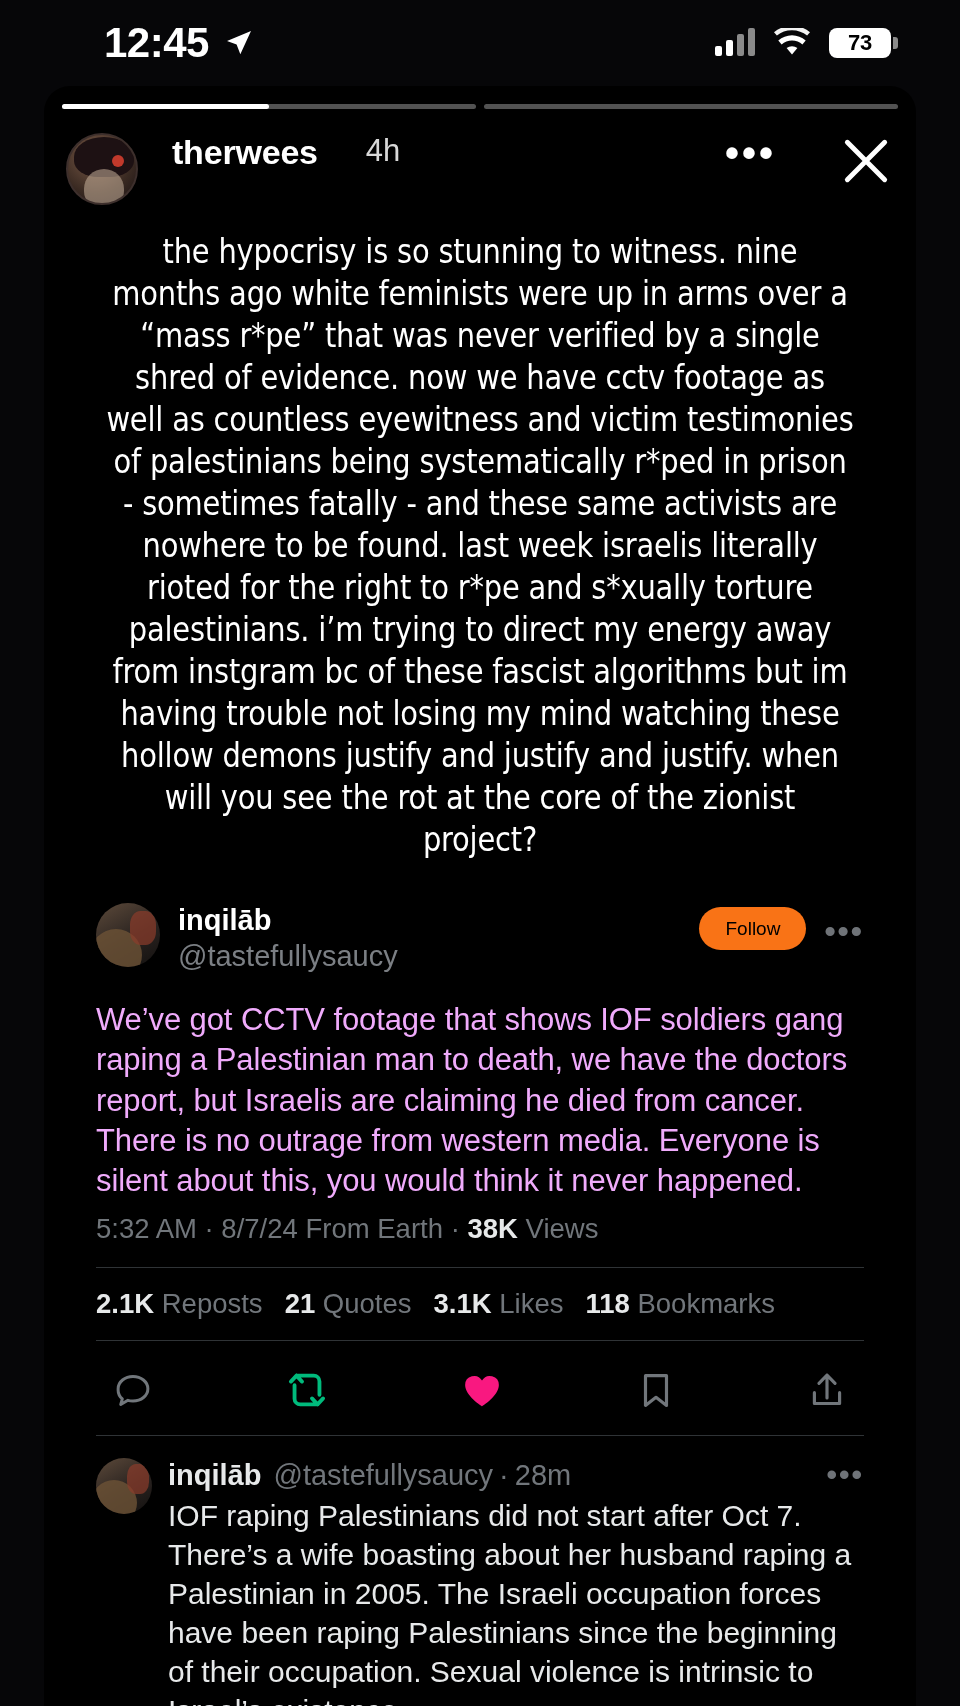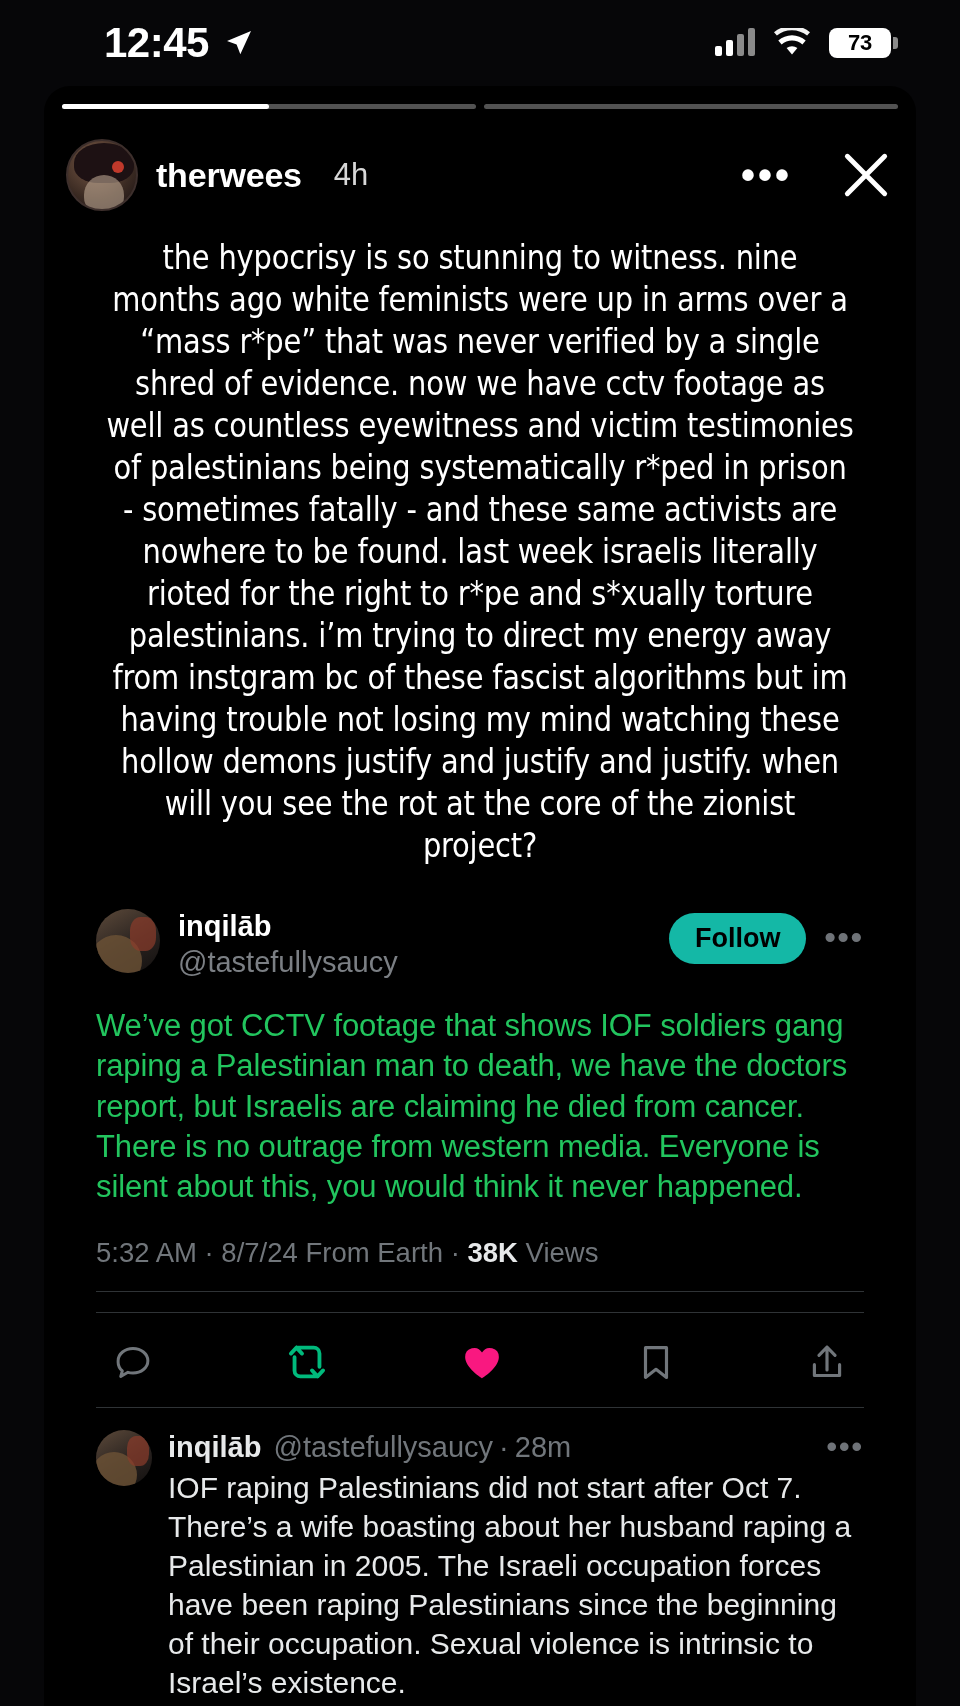--- a/index.html
+++ b/index.html
@@ -52,23 +52,23 @@
   .progress-row {
     display: flex; gap: 8px;
     padding: 18px 18px 0 18px;
   }
   .progress-seg {
     height: 5px; border-radius: 3px; background: rgba(255,255,255,0.32); flex: 1;
   }
   .progress-seg .fill { height: 100%; border-radius: 3px; background: #fff; }
 
   .story-head {
-    display: flex; align-items: center;
-    padding: 30px 22px 10px 22px;
-    gap: 18px;
+    display: flex; align-items: flex-start;
+    padding: 24px 22px 10px 22px;
+    gap: 34px;
   }
   .avatar {
     width: 72px; height: 72px; border-radius: 50%;
     background: radial-gradient(circle at 40% 30%, #7b5b48 0%, #3a2a22 60%, #191113 100%);
     border: 2px solid #3d2f2c;
     position: relative; overflow: hidden; flex: none;
   }
   .avatar::after {
     content: ""; position: absolute; left: 16px; top: 34px;
     width: 40px; height: 40px; border-radius: 50% 50% 45% 45%;
@@ -123,34 +123,34 @@
   }
   .tw-avatar .b2 {
     position: absolute; right: 4px; top: 8px; width: 26px; height: 34px;
     border-radius: 40%; background: #8c3c2b; opacity: .7;
   }
   .tw-names { margin-left: 18px; }
   .tw-name { color: #fff; font-size: 29px; font-weight: 600; line-height: 1.18; }
   .tw-handle { color: #7b7f84; font-size: 29px; line-height: 1.25; }
   .tw-head-spacer { flex: 1; }
   .follow-btn {
-    background: #14b8a6; color: #000; font-size: 27px; font-weight: 700;
+    background: #f97316; color: #000; font-size: 19px; font-weight: 400;
     border-radius: 999px; padding: 12px 26px; line-height: 1;
     margin-top: 4px;
   }
   .tw-dots {
     color: #6f7378; font-size: 32px; letter-spacing: 2px; font-weight: 700;
     margin-left: 18px; margin-top: 10px;
   }
   .tweet-body {
-    color: #22c55e; font-size: 31px; line-height: 1.30; margin-top: 26px;
+    color: #f0abfc; font-size: 31px; line-height: 1.30; margin-top: 26px;
     letter-spacing: -0.1px;
   }
   .tweet-meta {
-    color: #71767b; font-size: 27.5px; margin-top: 30px;
+    color: #71767b; font-size: 27.5px; margin-top: 12px;
   }
   .tweet-meta b { color: #e7e9ea; font-weight: 700; }
   .divider { height: 1px; background: #2f3336; margin-top: 22px; }
   .tweet-stats {
     color: #71767b; font-size: 27.5px; padding: 20px 0 0 0;
     display: flex; gap: 22px; flex-wrap: wrap;
   }
   .tweet-stats b { color: #e7e9ea; font-weight: 700; }
   .tweet-actions {
     display: flex; justify-content: space-between; align-items: center;
@@ -262,20 +262,26 @@
         <span>·</span>
         <span>8/7/24</span>
         <span>From Earth</span>
         <span>·</span>
         <b>38K</b>
         <span>Views</span>
       </div>
 
       <div class="divider"></div>
 
+      <div class="tweet-stats">
+        <span><b>2.1K</b> <span>Reposts</span></span>
+        <span><b>21</b> <span>Quotes</span></span>
+        <span><b>3.1K</b> <span>Likes</span></span>
+        <span><b>118</b> <span>Bookmarks</span></span>
+      </div>
 
       <div class="divider" style="margin-top:20px;"></div>
 
       <div class="tweet-actions">
         <svg class="act" width="42" height="42" viewBox="0 0 24 24">
           <path d="M3.5 11.3c0-4 3.9-7 8.5-7s8.5 3 8.5 7-3.9 7-8.5 7c-1 0-2-.1-2.9-.4L5 20.3l.9-3.2c-1.5-1.3-2.4-3-2.4-5z" fill="none" stroke="#71767b" stroke-width="1.7" stroke-linejoin="round"></path>
         </svg>
         <svg class="act" width="46" height="46" viewBox="0 0 24 24">
           <path d="M6.5 4.5h9a3 3 0 0 1 3 3v7M6.5 4.5 3.6 7.6M6.5 4.5 9.4 7.6" fill="none" stroke="#00ba7c" stroke-width="2" stroke-linecap="round" stroke-linejoin="round"></path>
           <path d="M17.5 19.5h-9a3 3 0 0 1-3-3v-7M17.5 19.5l2.9-3.1M17.5 19.5l-2.9-3.1" fill="none" stroke="#00ba7c" stroke-width="2" stroke-linecap="round" stroke-linejoin="round"></path>

